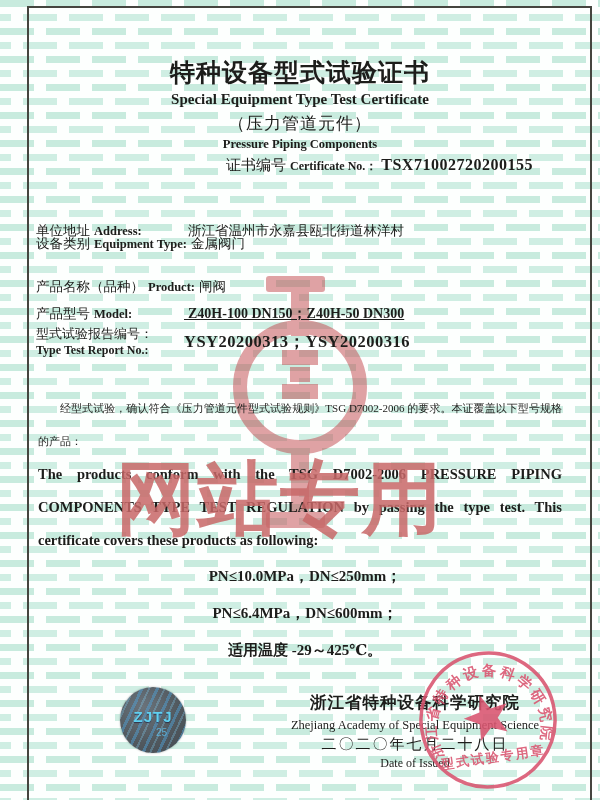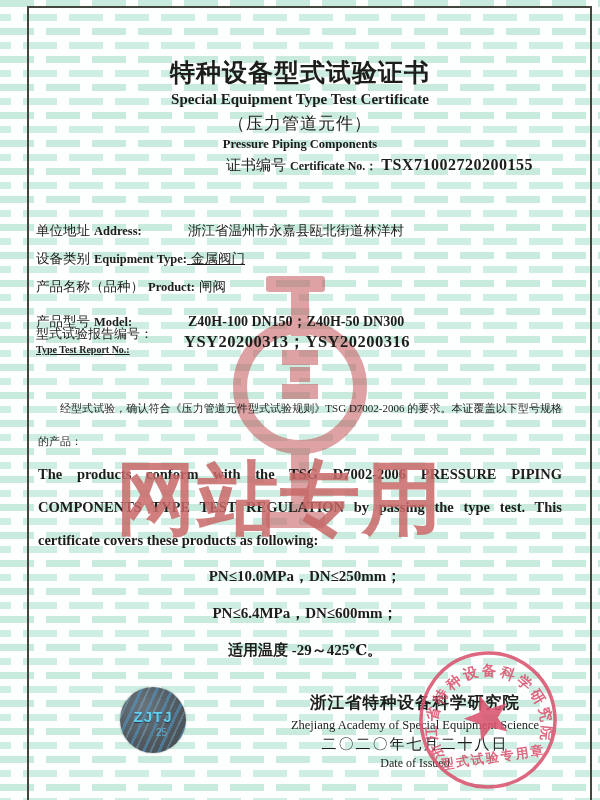--- a/index.html
+++ b/index.html
@@ -26,25 +26,25 @@
   .certline .lcn{font-size:15px;}
   .certline .len{font-size:12px;font-weight:700;}
   .certline .val{font-size:16px;font-weight:700;letter-spacing:.5px;}
   
   .frow{left:36px;right:24px;white-space:nowrap;}
   .frow .lcn{font-size:13.5px;}
   .frow .len{font-size:12.5px;font-weight:700;}
   .frow .lbl{display:inline-block;min-width:148px;}
   .frow .val{font-size:13.5px;}
   .frow .val.b{font-weight:700;font-size:14px;}
-  .r0{top:190px;} .r1{top:221px;} .r2{top:249px;text-decoration:underline;} .r3{top:277px;} .r4{top:312px;}
+  .r0{top:190px;} .r1{top:221px;} .r2{top:234px;} .r3{top:277px;} .r4{top:304px;text-decoration:underline;}
   .report{left:36px;top:326px;right:24px;display:flex;align-items:center;}
   .report .lbl{width:148px;line-height:16px;}
   .report .lcn{display:block;font-size:13px;}
-  .report .len{display:block;font-size:10px;font-weight:700;text-decoration:underline;}
+  .report .len{display:block;font-size:12px;font-weight:700;}
   .report .val{font-size:16.5px;font-weight:700;letter-spacing:.5px;}
   
   .paras{left:38px;right:38px;top:392px;}
   .para-cn{font-size:11px;line-height:33px;text-indent:2em;text-align:justify;margin:0;}
   .para-en{font-size:14.5px;line-height:33px;font-weight:700;text-align:justify;text-align-last:left;margin:0;}
   .specs{left:0;right:0;top:558px;text-align:center;font-size:15px;font-weight:700;line-height:37px;margin-left:10px;}
   
   .issuer{left:250px;width:330px;top:695px;text-align:center;line-height:1;}
   .issuer .ncn{font-size:16.5px;font-weight:700;letter-spacing:1px;margin-bottom:7px;}
   .issuer .nen{font-size:12.5px;margin-bottom:6px;}

